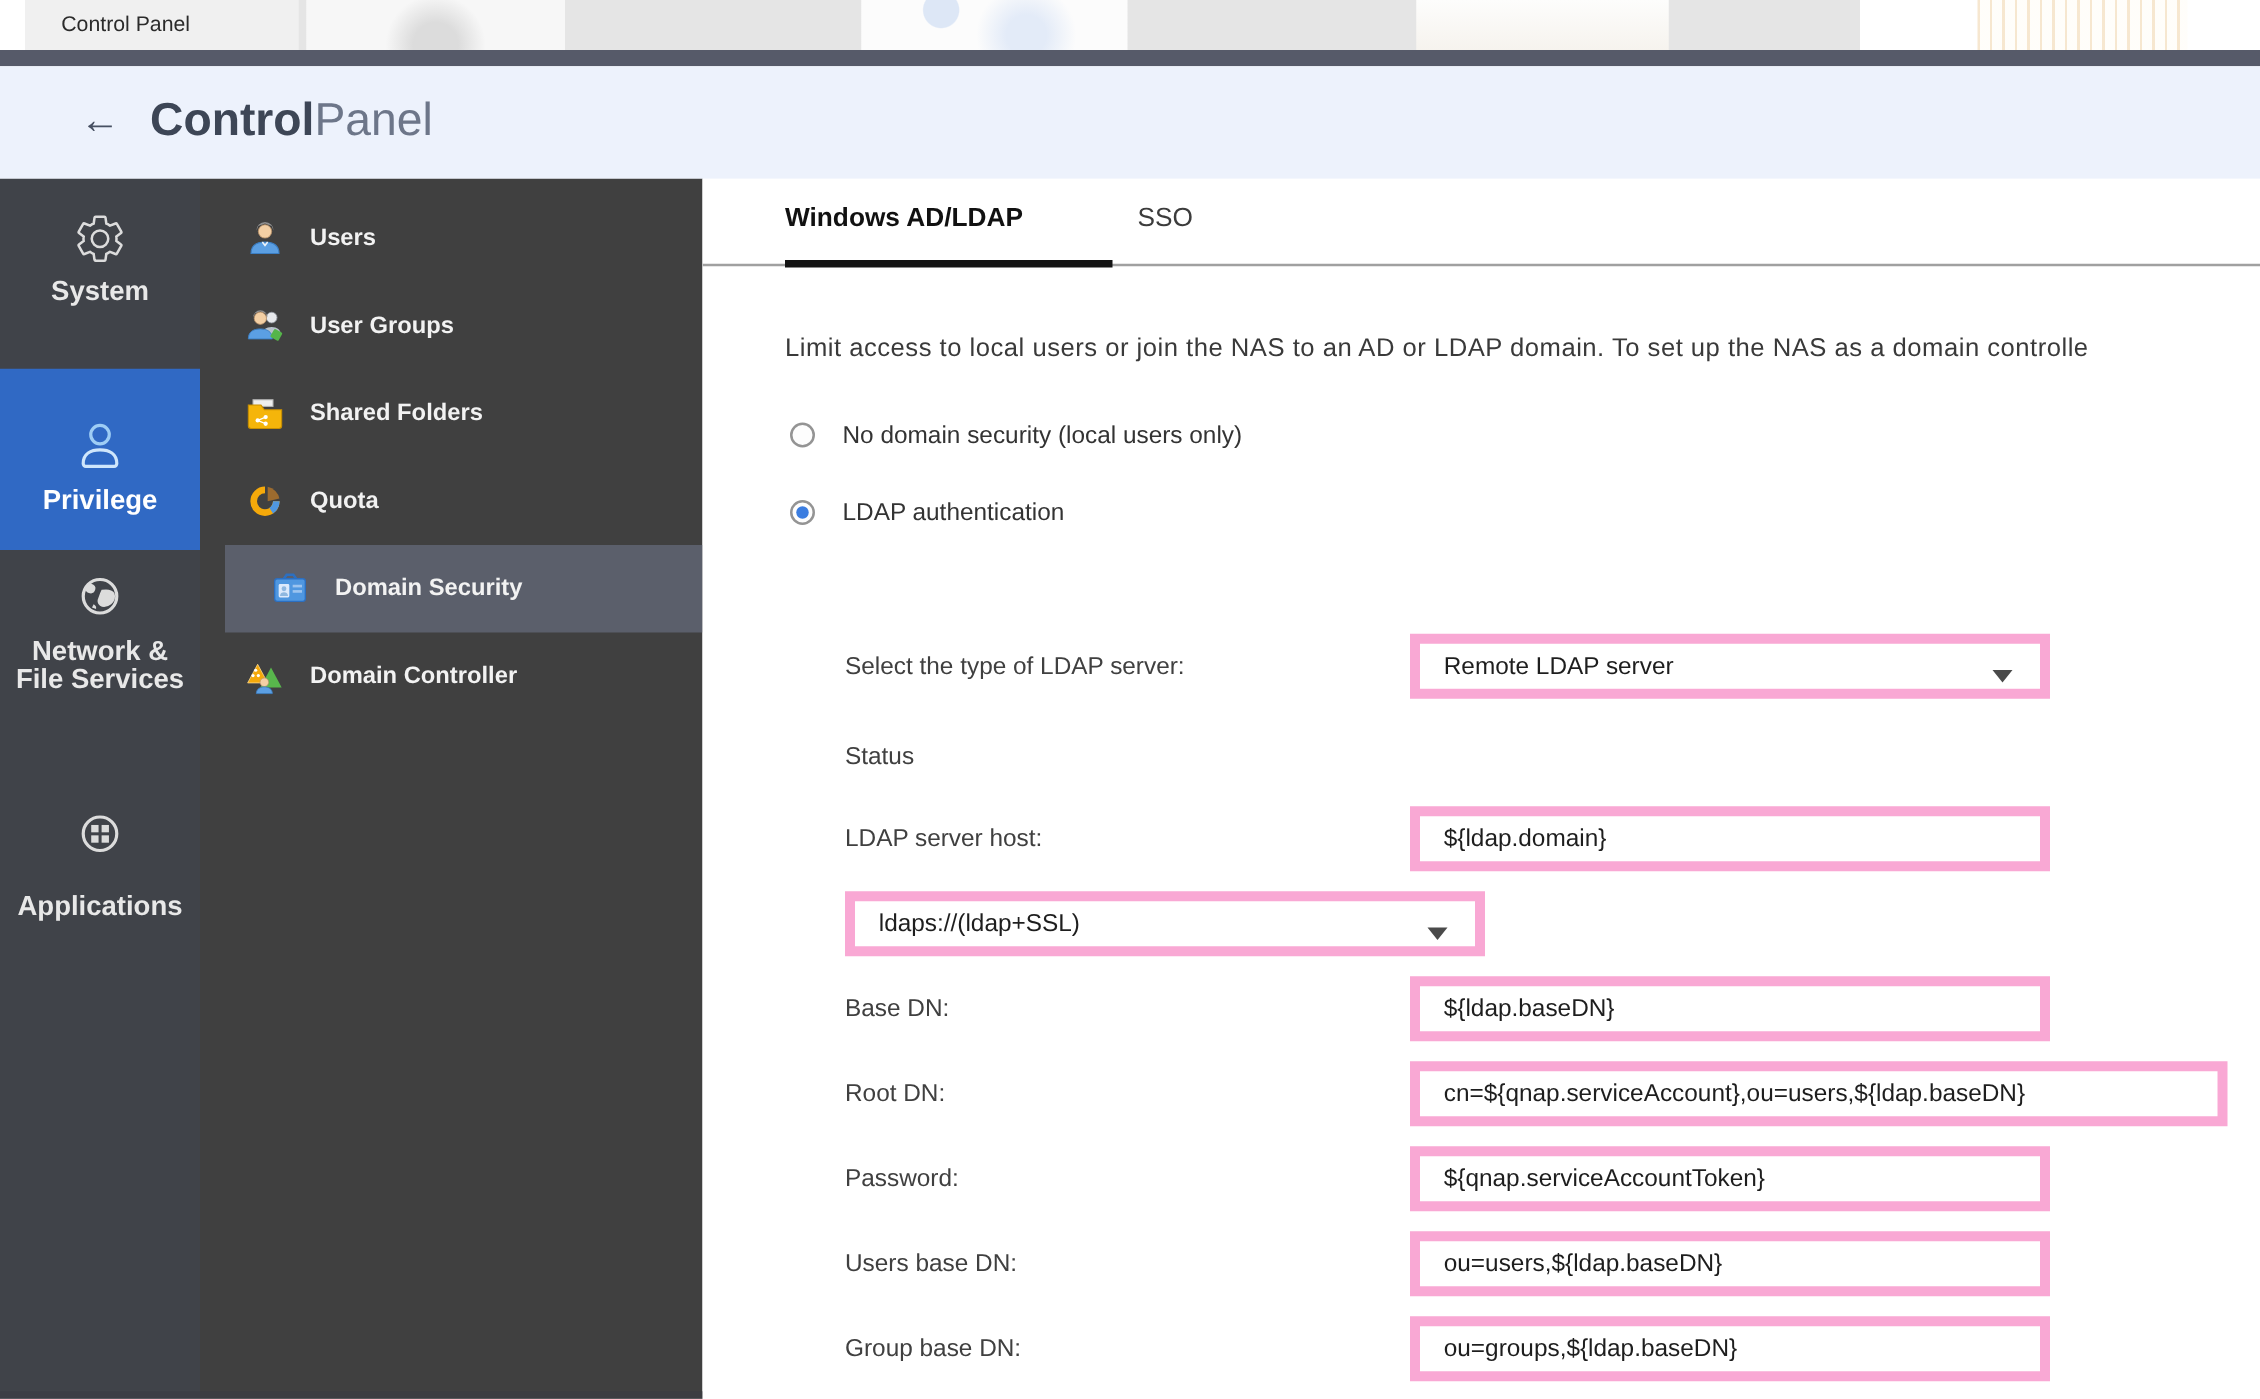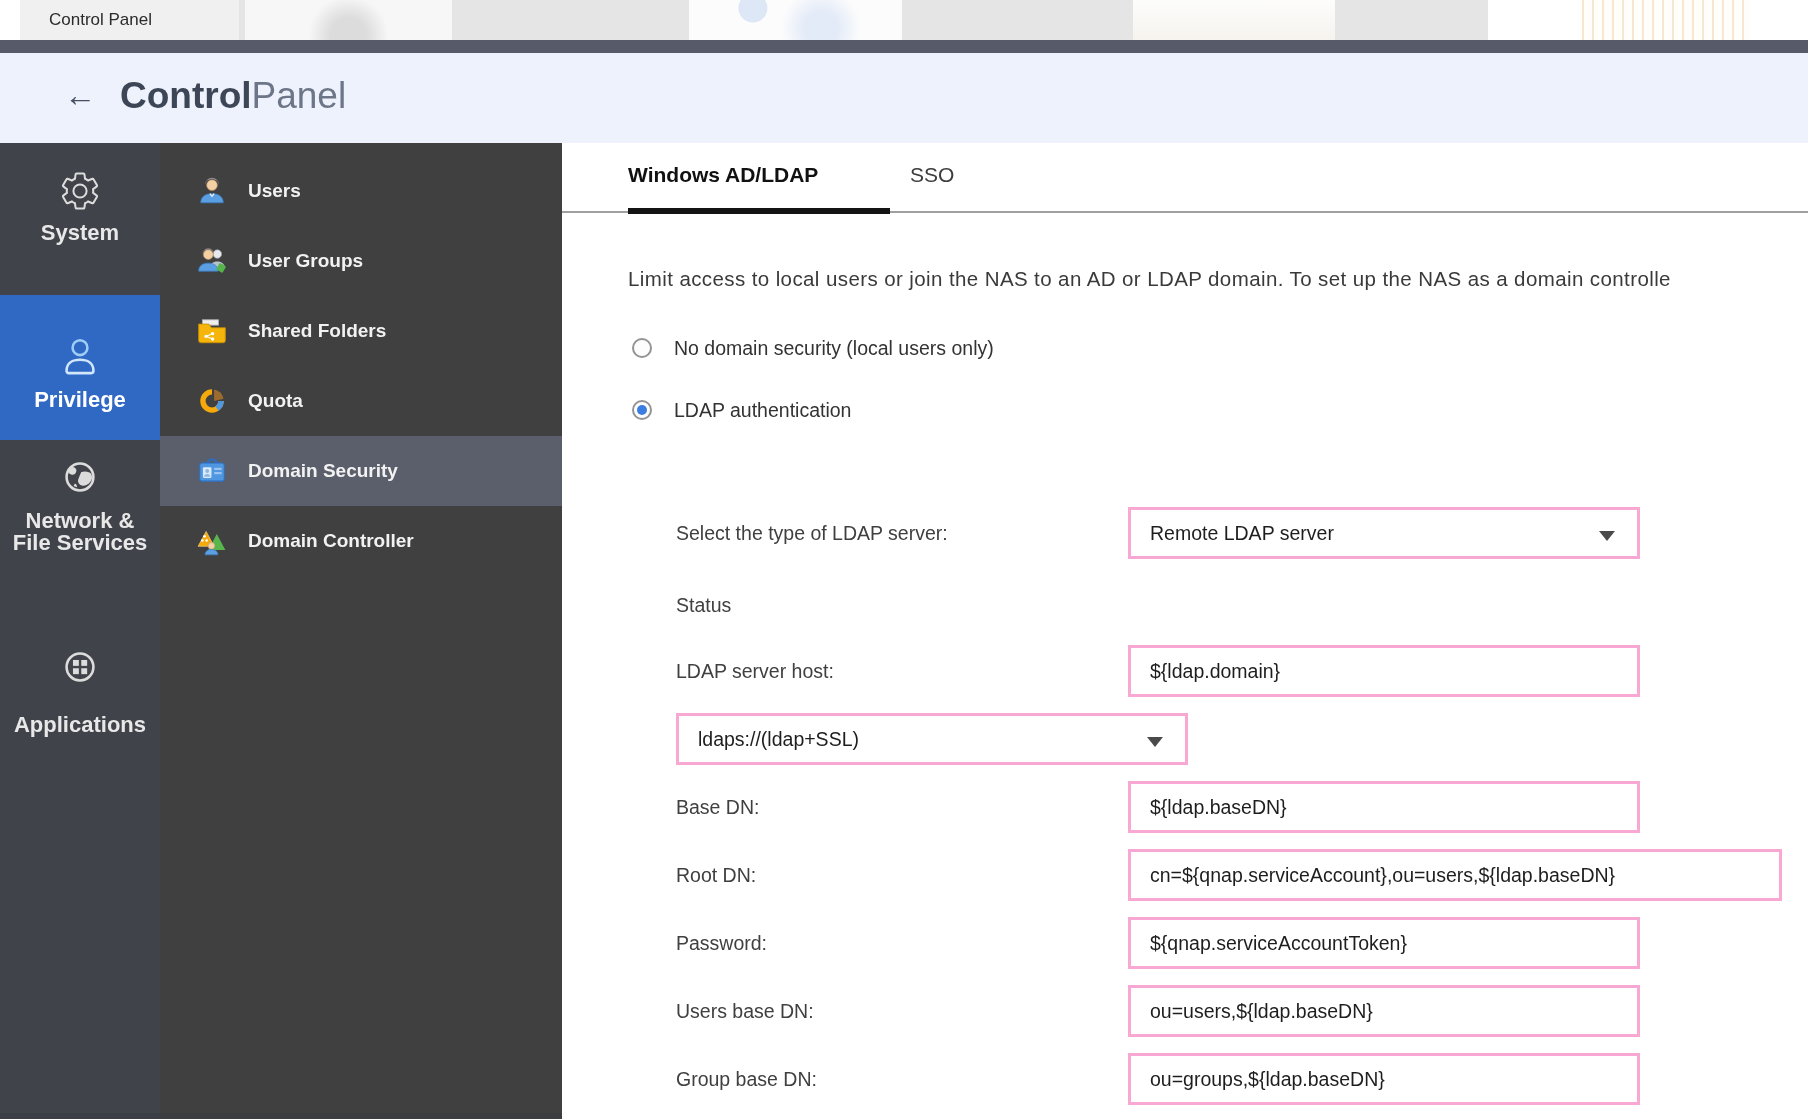--- a/index.html
+++ b/index.html
@@ -31,21 +31,21 @@
   .sb1-item .sb1-label { font-size:22px; font-weight:600; text-align:center; white-space:pre-line; line-height:22px; }
   .sb1-item.i0 { height:152px; padding-top:26px; } .sb1-item.i0 .sb1-label { margin-top:9px; }
   .sb1-item.i1 { height:145px; padding-top:38px; background:#3069c4; color:#fff; } .sb1-item.i1 .sb1-label { margin-top:10px; }
   .sb1-item.i2 { height:158px; padding-top:14px; } .sb1-item.i2 .sb1-label { margin-top:10px; }
   .sb1-item.i3 { height:180px; padding-top:46px; } .sb1-item.i3 .sb1-label { margin-top:24px; }
   .sb1-icon svg { display:block; }
 
   
   .sb2 { position:absolute; left:160px; top:0; width:402px; height:976px; background:#404040; padding-top:13px; }
   .sb2-item { height:70px; display:flex; align-items:center; cursor:pointer; }
-  .sb2-item.selected { background:#5b5f6b; }
+  .sb2-item.selected { background:#5b5f6b;margin-left:20px; }
   .sb2-icon { width:32px; height:32px; margin-left:36px; flex:0 0 32px; }
   .sb2-label { margin-left:20px; color:#f2f2f2; font-size:19px; font-weight:600; }
 
   
   .content { position:absolute; left:562px; top:0; width:1246px; height:976px; background:#fff; overflow:hidden; }
   .tabbar-divider { position:absolute; left:0; top:68px; width:1246px; height:2px; background:#a0a0a0; }
   .tab { position:absolute; top:16px; height:32px; font-size:21px; color:#3c3c3c; text-align:left; line-height:32px; cursor:pointer; }
   .tab.active { color:#111; font-weight:700; }
   .tab1 { left:66px; width:262px; }
   .tab2 { left:348px; width:80px; }
@@ -53,21 +53,21 @@
 
   .desc { position:absolute; left:66px; top:124px; font-size:20.5px; letter-spacing:.4px; color:#3a3a3a; white-space:nowrap; }
 
   .radios { position:absolute; left:70px; top:174px; }
   .rrow { height:62px; display:flex; align-items:center; cursor:pointer; }
   .radio-circle { width:20px; height:20px; border:2px solid #949494; border-radius:50%; background:#fdfdfd; position:relative; flex:0 0 20px; }
   .rrow.selected .radio-circle::after { content:""; position:absolute; left:3px; top:3px; width:10px; height:10px; border-radius:50%; background:#3b7de0; }
   .rlabel { margin-left:22px; font-size:19.5px; color:#333; }
 
   .flabel { font-size:19.5px; color:#404040; }
-  .fbox { position:relative; width:512px; height:52px; border:3px solid #f9a8d4; background:#fff; display:flex; align-items:center; cursor:text; }
+  .fbox { position:relative; width:512px; height:52px; border:8px solid #f9a8d4; background:#fff; display:flex; align-items:center; cursor:text; }
   .fbox.wide { width:654px; }
   .fbox.dropdown { cursor:pointer; }
   .fvalue { margin-left:19px; font-size:19.5px; color:#1e1e1e; white-space:nowrap; }
   .dd-arrow { display:none; position:absolute; right:22px; top:21px; width:0; height:0; border-left:8px solid transparent; border-right:8px solid transparent; border-top:10px solid #4a4a4a; }
   .fbox.dropdown .dd-arrow { display:block; }
 
   .row-select { position:absolute; left:114px; top:364px; width:1120px; height:52px; display:flex; align-items:center; }
   .row-select .flabel { width:452px; }
   .row-status { position:absolute; left:114px; top:436px; height:52px; display:flex; align-items:center; }
   .fields { position:absolute; left:114px; top:502px; width:1120px; }

